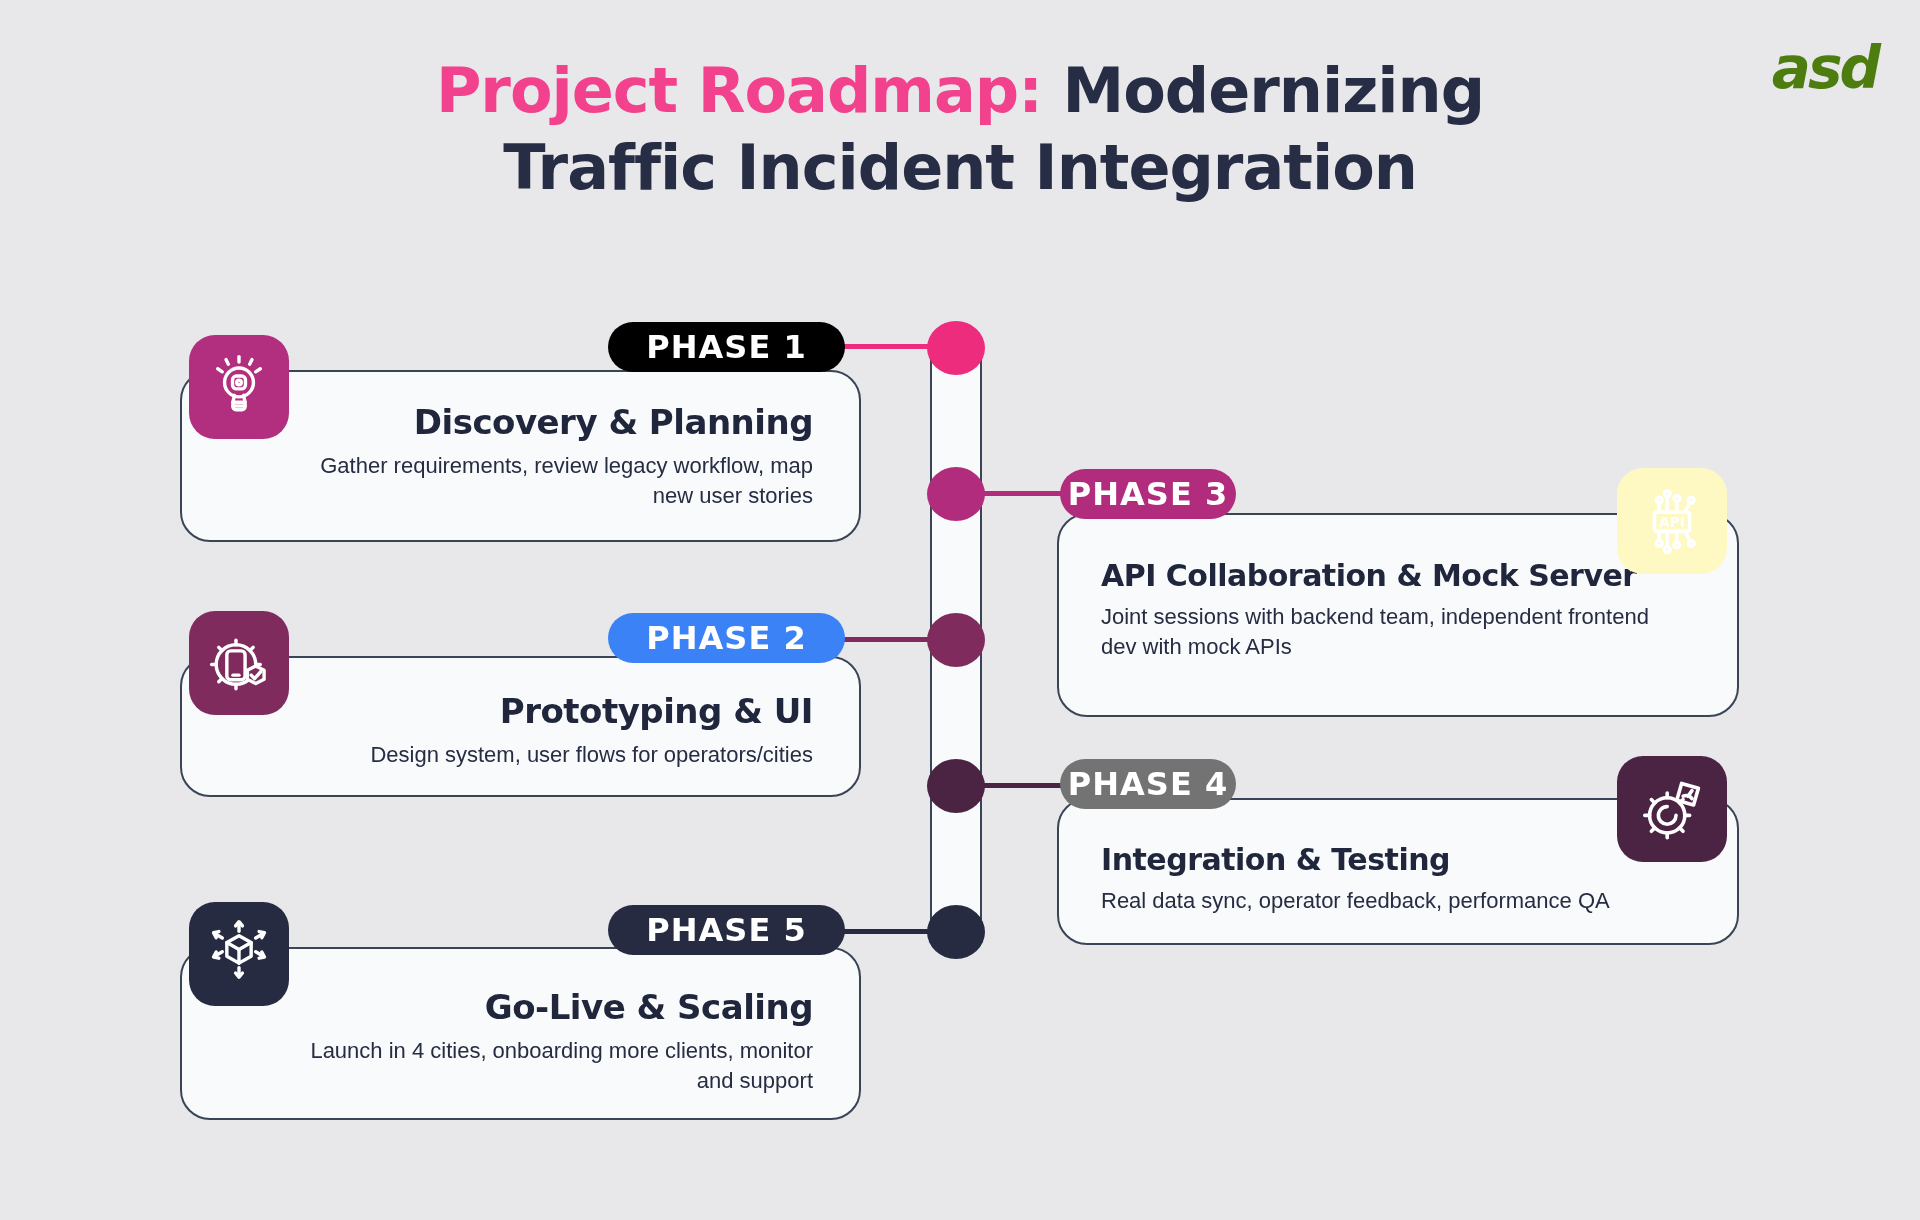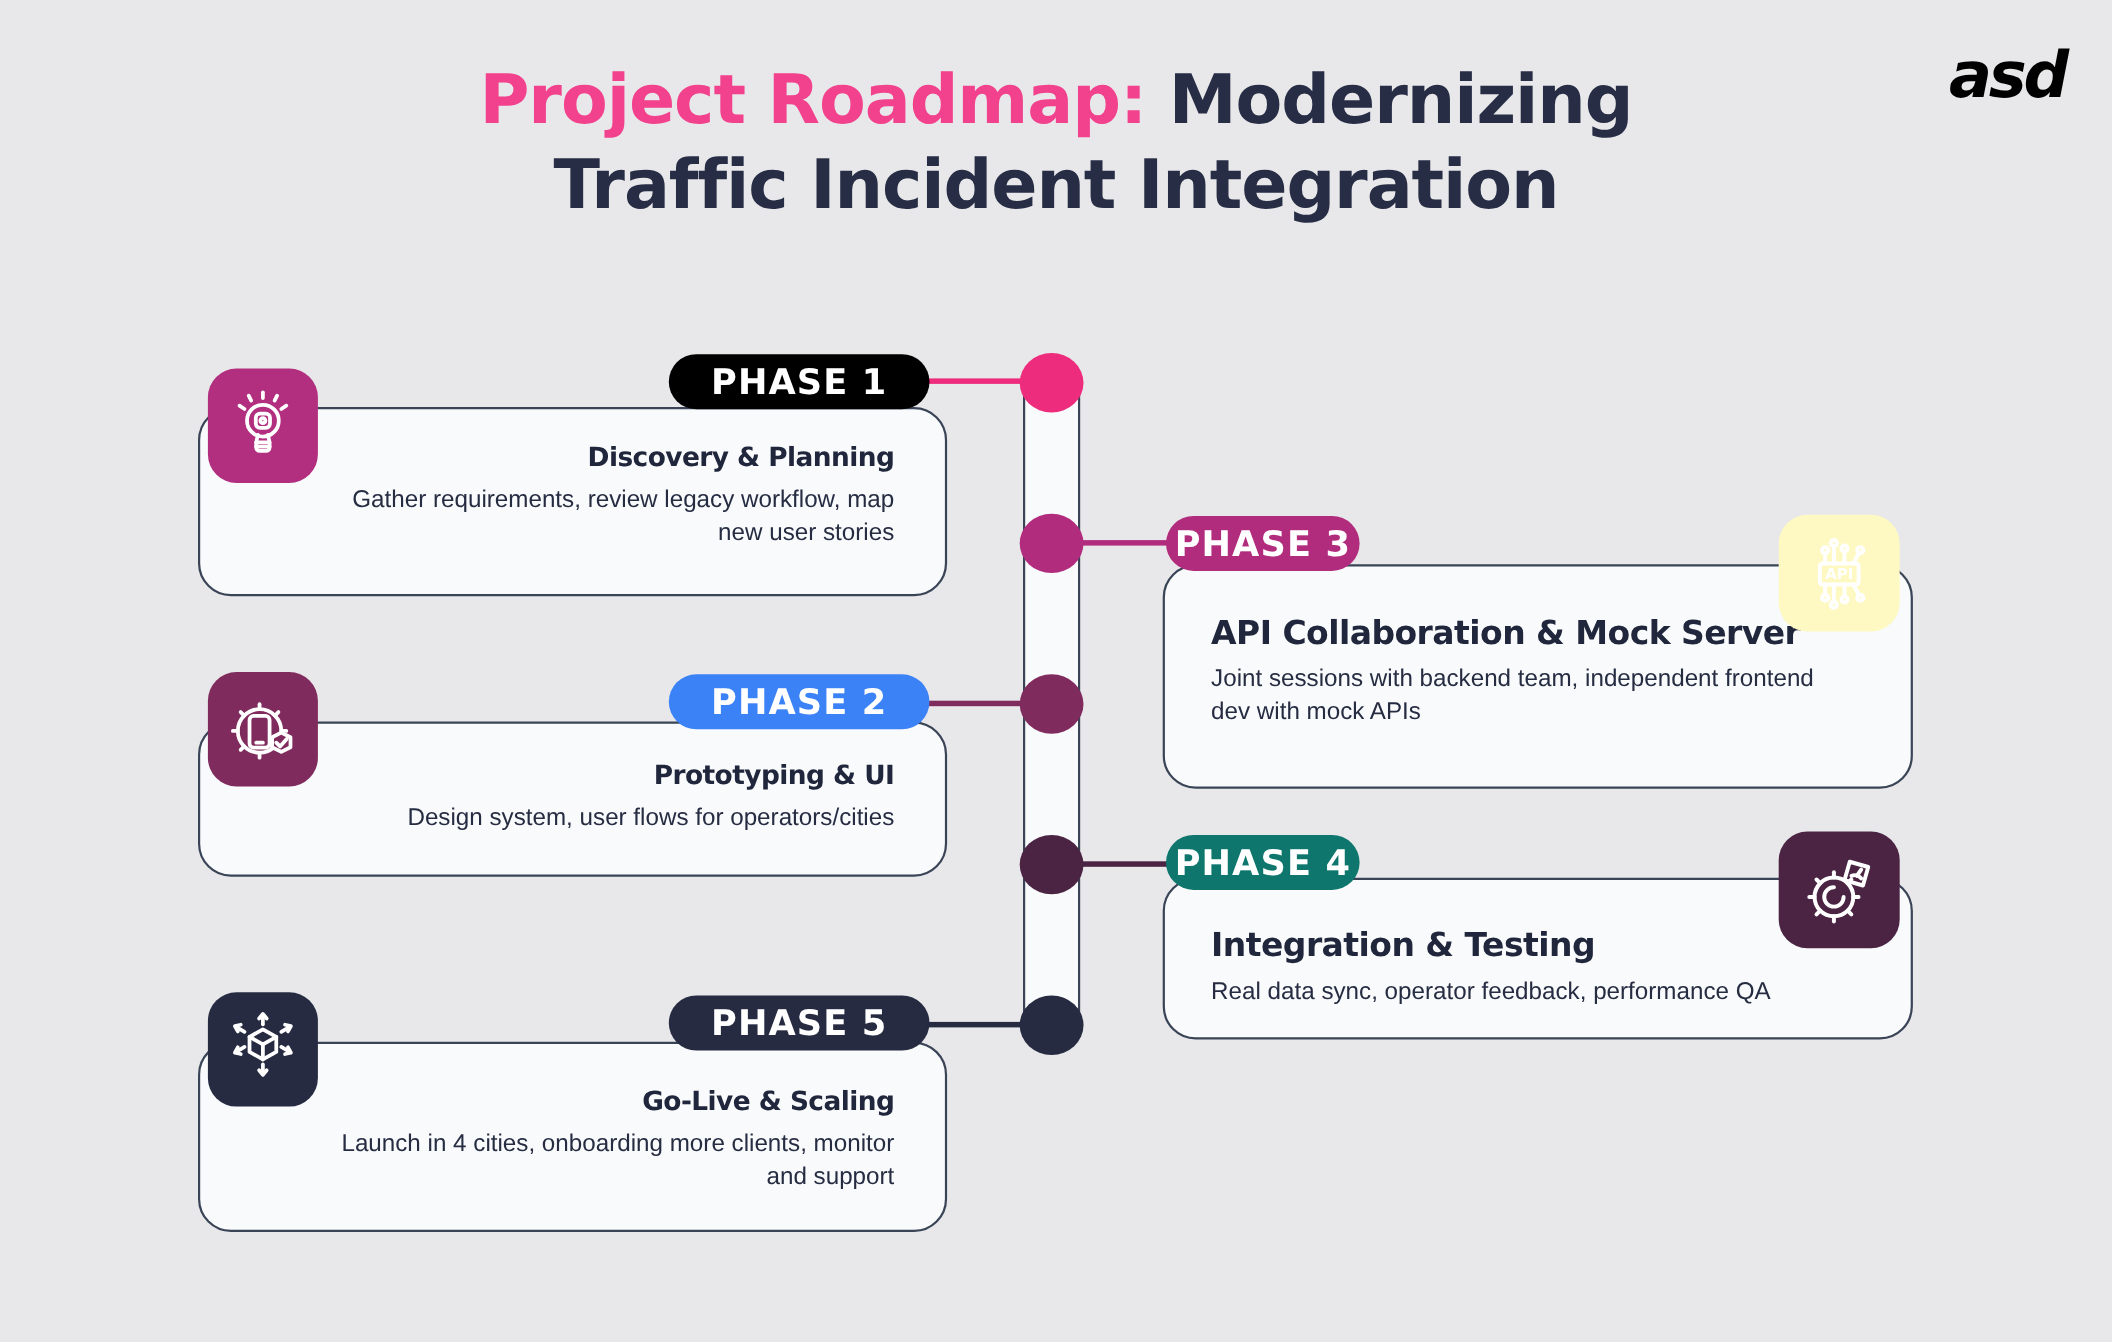--- a/index.html
+++ b/index.html
@@ -4,21 +4,21 @@
 <style>
   html,body{margin:0;padding:0;background:#E8E8EA;}
   .canvas{position:relative;width:1920px;height:1220px;background:#E8E8EA;overflow:hidden;
           font-family:"DejaVu Sans",sans-serif;}
 
   
   .main-title{position:absolute;top:52px;left:0;right:0;margin:0;text-align:center;
               font-size:62px;line-height:77px;font-weight:700;letter-spacing:-1px;color:#272D44;}
   .main-title .accent{color:#F2418D;}
   .logo{position:absolute;top:34px;right:42px;font-size:58px;font-weight:700;font-style:italic;
-        color:#000000;letter-spacing:-3px;}
+        color:#4d7c0f;letter-spacing:-3px;}
 
   
   .track{position:absolute;left:930px;top:347px;width:52px;height:587px;background:#F8FAFB;
          border:2px solid #3A4457;box-sizing:border-box;z-index:1;}
   .connector{position:absolute;height:5px;z-index:3;}
   .ln1{left:840px;top:344px;width:96px;}
   .ln3{left:977px;top:491px;width:92px;}
   .ln2{left:840px;top:637px;width:96px;}
   .ln4{left:977px;top:783px;width:92px;}
   .ln5{left:840px;top:929px;width:96px;}
@@ -28,21 +28,21 @@
   
   .card{position:absolute;background:#F8FAFB;border:2.5px solid #3A4457;border-radius:30px;
         box-sizing:border-box;z-index:2;}
   .card-left{left:180px;width:681px;text-align:right;padding:0 46px 0 60px;}
   .card-right{left:1057px;width:682px;text-align:left;padding:0 30px 0 42px;}
   #card1{top:370px;height:172px;}
   #card2{top:656px;height:141px;}
   #card3{top:513px;height:204px;}
   #card4{top:798px;height:147px;}
   #card5{top:947px;height:173px;}
-  .card-title{font-size:24px;font-weight:700;color:#20263C;margin:0;letter-spacing:-0.5px;}
+  .card-title{font-size:34px;font-weight:700;color:#20263C;margin:0;letter-spacing:-0.5px;}
   .card-right .card-title{font-size:30px;}
   #card1 .card-title{margin-top:30px;}
   #card2 .card-title{margin-top:33px;}
   #card3 .card-title{margin-top:43px;}
   #card4 .card-title{margin-top:42px;}
   #card5 .card-title{margin-top:38px;}
   .card-desc{font-family:"Liberation Sans",sans-serif;font-size:22px;line-height:30px;
              color:#262C42;margin:9px 0 0;white-space:pre-line;}
 
   
@@ -156,21 +156,21 @@
         <circle cx="56" cy="80" r="3.5"></circle>
       <line x1="66" y1="63" x2="72" y2="74"></line>
         <circle cx="74" cy="78" r="3.5"></circle>
     </svg>
   </div>
 
   <section class="card card-right" id="card4">
     <h2 class="card-title">Integration &amp; Testing</h2>
     <p class="card-desc">Real data sync, operator feedback, performance QA</p>
   </section>
-  <div class="badge badge-right bd4" style="background: #0f766e;">PHASE 4</div>
+  <div class="badge badge-right bd4" style="background: #737373;">PHASE 4</div>
   <div class="tile tile-right tl4" style="background: rgb(75, 36, 68);">
     <svg width="82" height="80" viewBox="0 0 100 100">
       <circle cx="44" cy="58" r="22"></circle>
       <line x1="66" y1="58" x2="72" y2="58"></line>
         <line x1="59.6" y1="73.6" x2="63.8" y2="77.8"></line>
       <line x1="44" y1="80" x2="44" y2="86"></line>
         <line x1="28.4" y1="73.6" x2="24.2" y2="77.8"></line>
       <line x1="22" y1="58" x2="16" y2="58"></line>
         <line x1="28.4" y1="42.4" x2="24.2" y2="38.2"></line>
       <line x1="44" y1="36" x2="44" y2="30"></line>

